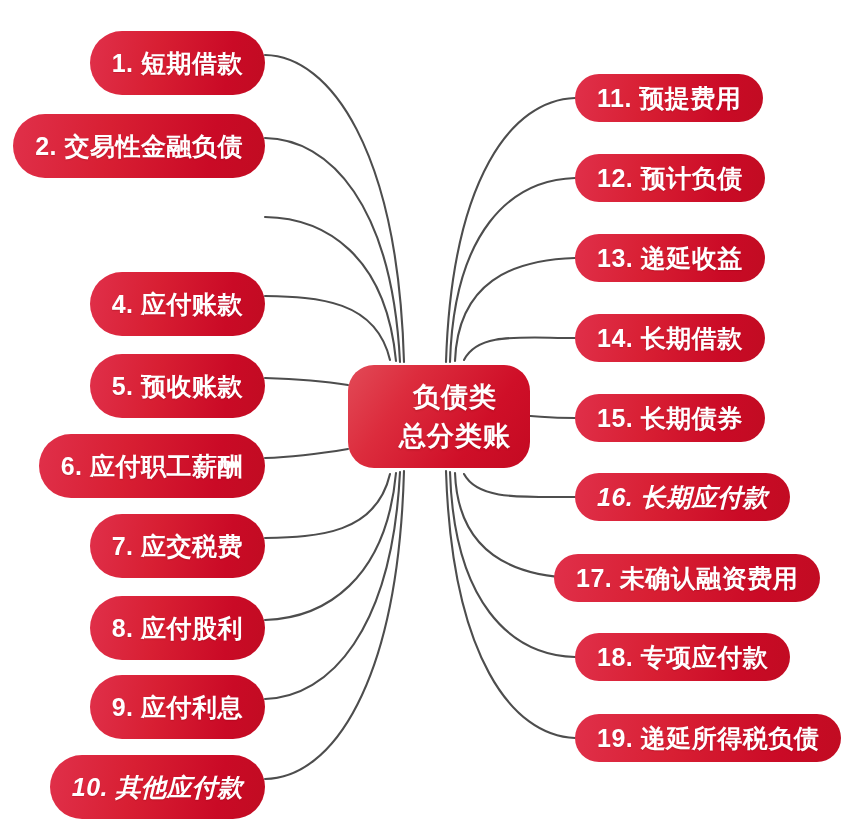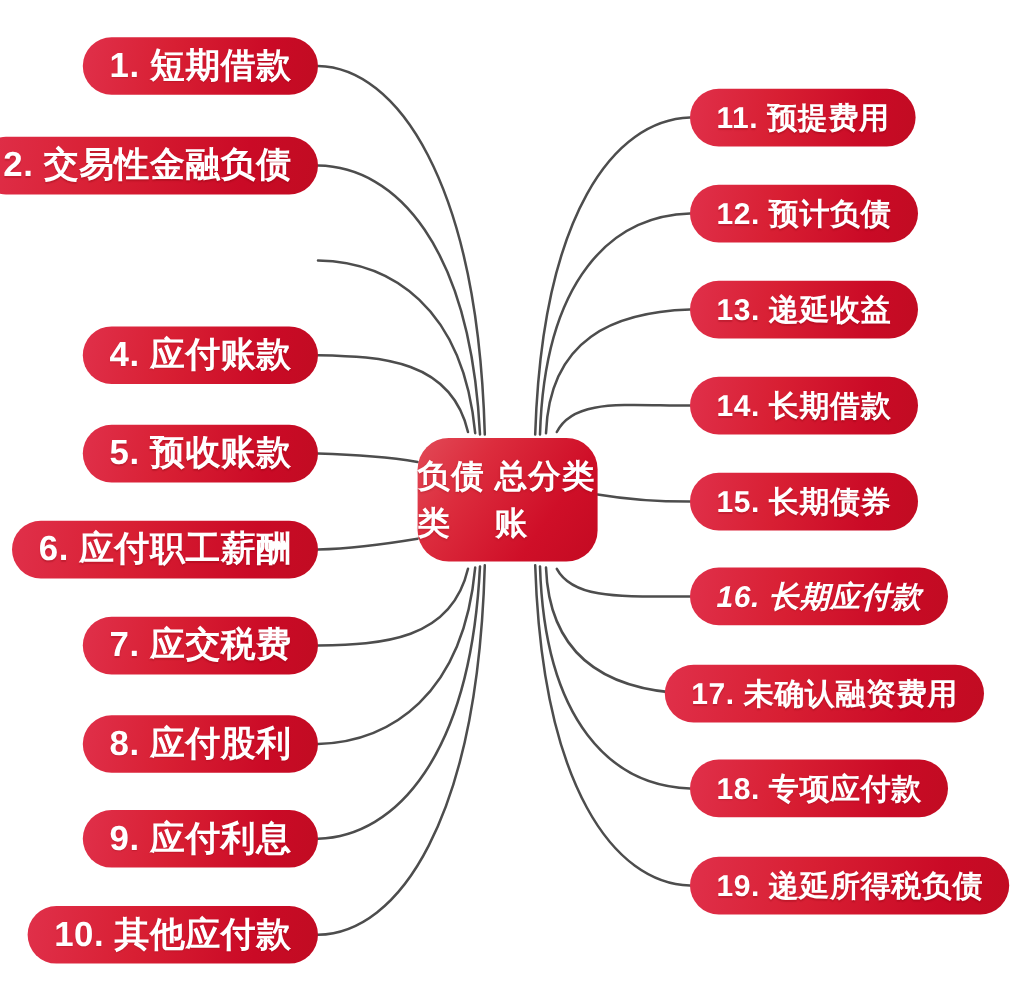--- a/index.html
+++ b/index.html
@@ -38,48 +38,49 @@
     box-sizing: border-box;
     border-radius: 999px;
     color: #ffffff;
     font-weight: bold;
     white-space: nowrap;
     letter-spacing: 0.5px;
     background: linear-gradient(100deg, #e0304a 0%, #d81f33 38%, #ca0a26 78%, #c10c22 100%);
     text-shadow: 0 1px 1px rgba(120,0,10,0.25);
   }
   .node.left {
-    height: 48px;
-    font-size: 29px;
+    height: 64px;
+    font-size: 25px;
     padding: 0 22px;
   }
   .node.right {
     height: 48px;
     font-size: 25px;
     padding: 0 22px;
   }
   .hub {
     position: absolute;
     z-index: 3;
     left: 348px;
     top: 365px;
     width: 150px;
     height: 103px;
     border-radius: 26px;
     display: flex;
-    flex-direction: row;
+    flex-direction: column;
     align-items: center;
     justify-content: center;
     color: #ffffff;
     font-weight: bold;
     font-size: 27px;
     line-height: 1.42;
     letter-spacing: 1px;
     background: linear-gradient(125deg, #e24a57 0%, #dc2c3d 30%, #cf0f28 70%, #c40a22 100%);
     text-shadow: 0 1px 2px rgba(120,0,10,0.3);
+    padding-left: 32px;
   }
   .hub-line { display: block; }
 </style>
 </head>
 <body>
 
 <div id="canvas">
 
   <svg id="edges" viewBox="0 0 852 834" xmlns="http://www.w3.org/2000/svg">
     <g fill="none" stroke="#4d4d4d" stroke-width="2.1" stroke-linecap="round">
@@ -124,21 +125,21 @@
     </div>
   <div class="node left" style="right:587px; top:514px;">
       <span>7. 应交税费</span>
     </div>
   <div class="node left" style="right:587px; top:596px;text-align:right;">
       <span>8. 应付股利</span>
     </div>
   <div class="node left" style="right:587px; top:675px;">
       <span>9. 应付利息</span>
     </div>
-  <div class="node left" style="right:587px; top:755px;">
+  <div class="node left" style="right:587px; top:755px;font-style:italic;">
       <span>10. 其他应付款</span>
     </div>
 
   <div class="hub">
     <span class="hub-line">负债类</span>
     <span class="hub-line">总分类账</span>
   </div>
 
   <div class="node right" style="left:575px; top:74px;">
       <span>11. 预提费用</span>

